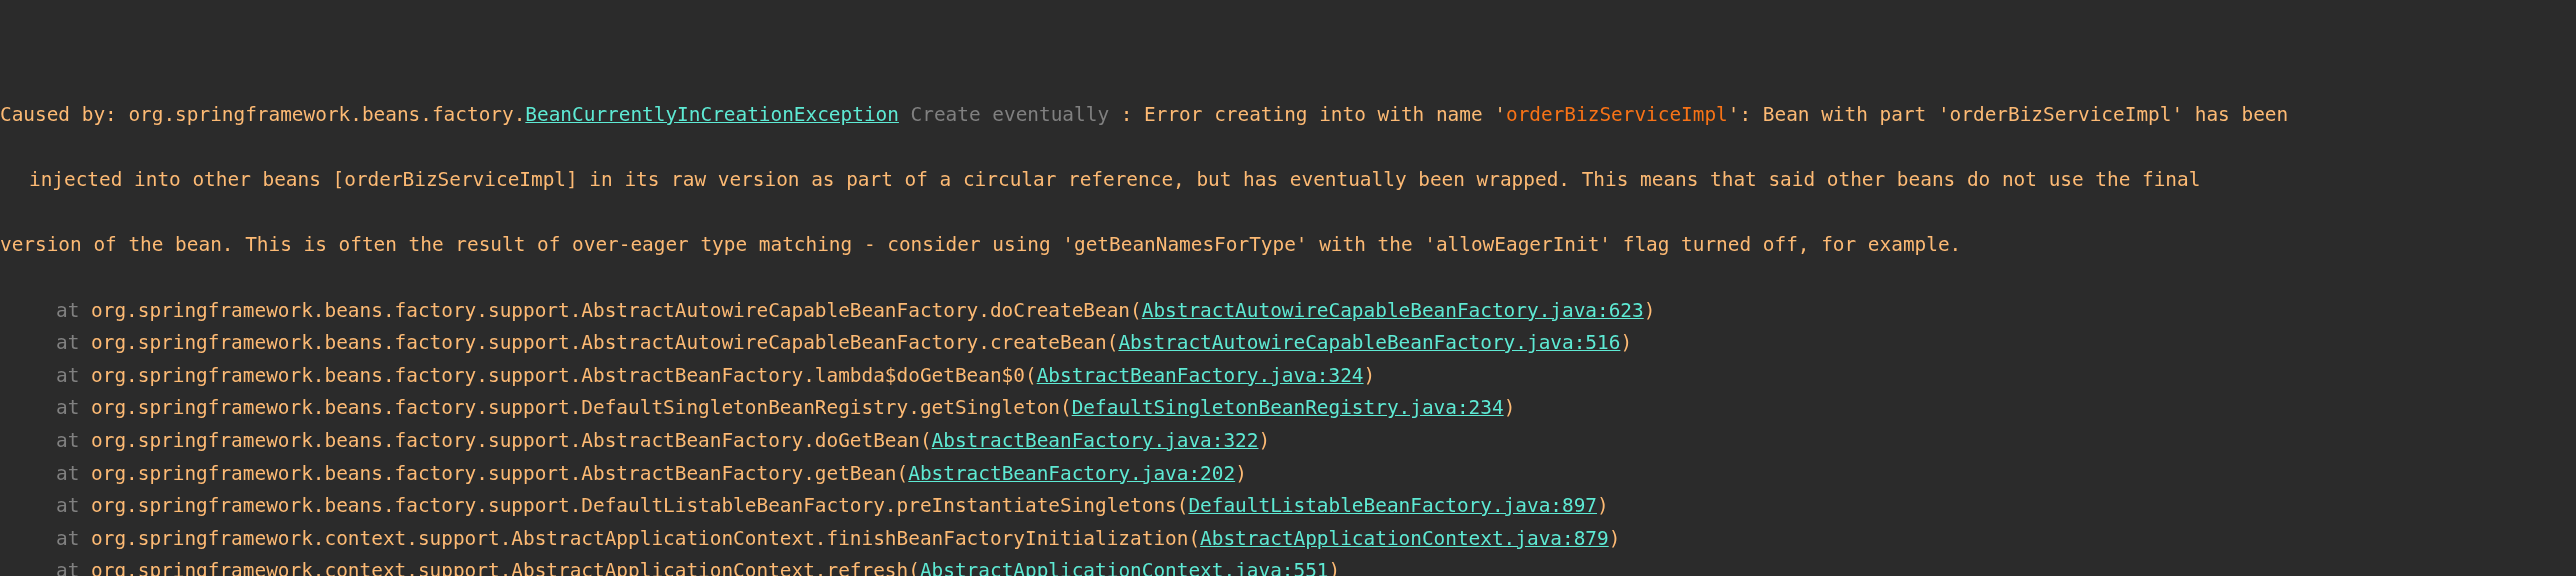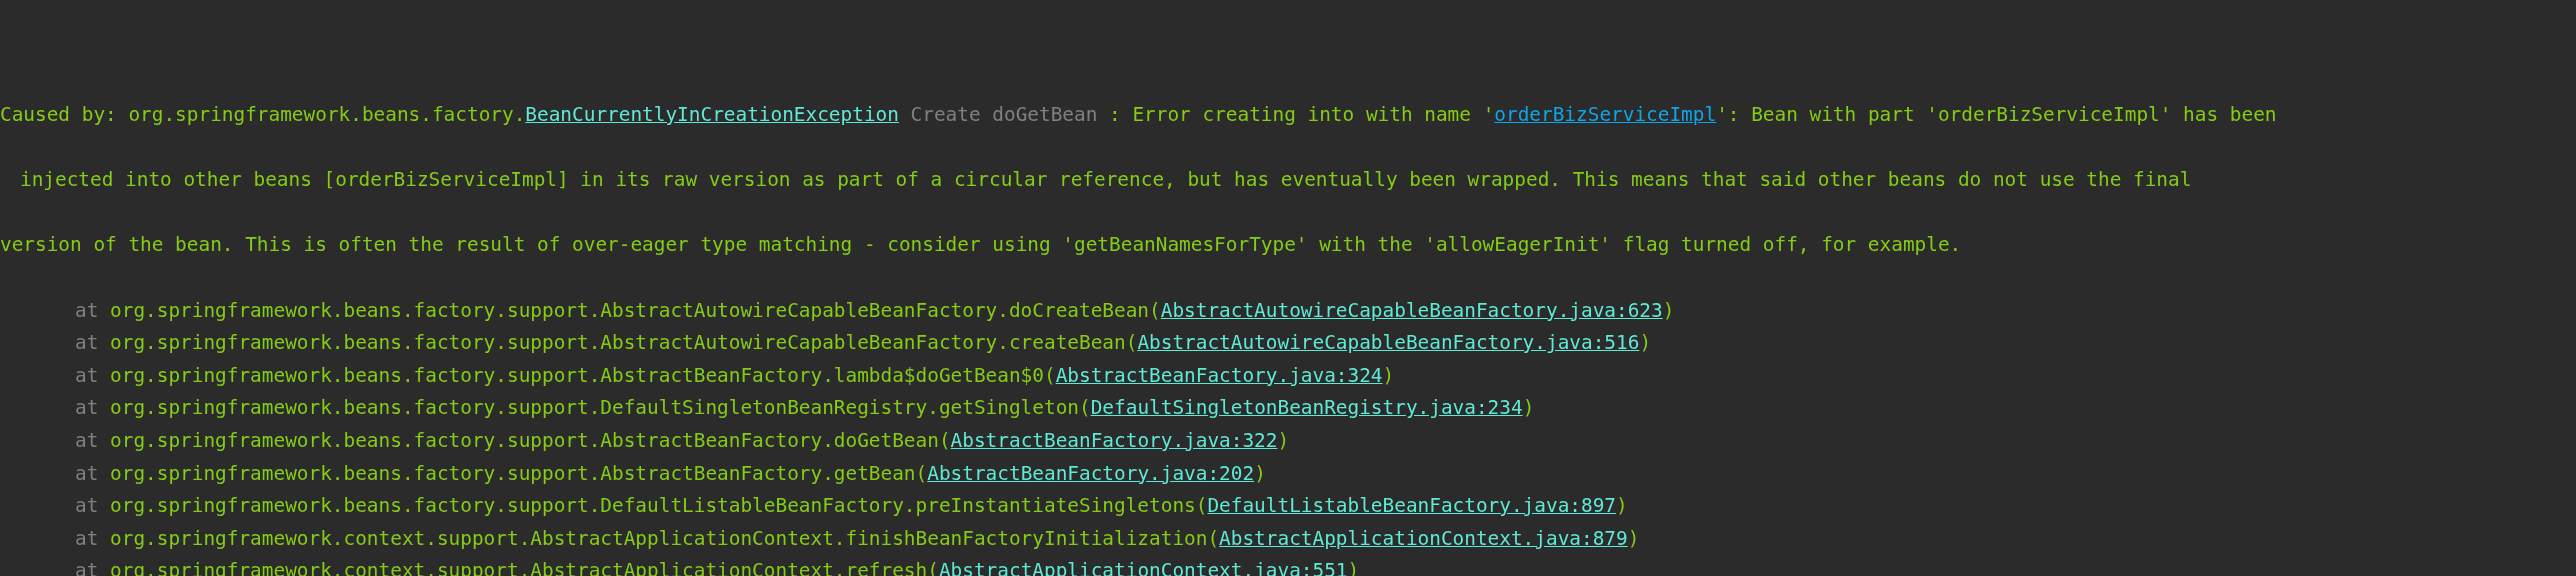--- a/index.html
+++ b/index.html
@@ -6,31 +6,31 @@
   body {
     background: #2b2b2b;
     font-family: "Menlo", "Consolas", "DejaVu Sans Mono", monospace;
     font-size: 19.4px;
     line-height: 1.68;
     white-space: pre;
     padding: 1.2px 0 2.4px 0;
     overflow-x: auto;
     color: #bbbbbb;
   }
-  .err   { color: #84cc16; }          
+  .err   { color: #fdba74; }          
   .muted { color: #808080; }          
   .link  { color: #5eead4; text-decoration: underline; } 
-  .blink { color: #0ea5e9; text-decoration: underline; } 
+  .blink { color: #f97316; } 
   .row   { padding-left: 0; }
-  .indent1 { padding-left: 20px; }
-  .indent2 { padding-left: 75px; }
+  .indent1 { padding-left: 29px; }
+  .indent2 { padding-left: 56px; }
 </style>
 </head>
 <body>
 
 
-<div class="row"><span class="err">Caused by: org.springframework.beans.factory.</span><span class="link">BeanCurrentlyInCreationException</span><span class="muted"> Create doGetBean </span><span class="err">: Error creating into with name '</span><span class="blink">orderBizServiceImpl</span><span class="err">': Bean with part 'orderBizServiceImpl' has been</span></div>
+<div class="row"><span class="err">Caused by: org.springframework.beans.factory.</span><span class="link">BeanCurrentlyInCreationException</span><span class="muted"> Create eventually </span><span class="err">: Error creating into with name '</span><span class="blink">orderBizServiceImpl</span><span class="err">': Bean with part 'orderBizServiceImpl' has been</span></div>
 <div class="row indent1"><span class="err">injected into other beans [orderBizServiceImpl] in its raw version as part of a circular reference, but has eventually been wrapped. This means that said other beans do not use the final</span></div>
 <div class="row"><span class="err">version of the bean. This is often the result of over-eager type matching - consider using 'getBeanNamesForType' with the 'allowEagerInit' flag turned off, for example.</span></div>
 <div id="stack"><div class="row indent2"><span class="muted">at </span><span class="err">org.springframework.beans.factory.support.AbstractAutowireCapableBeanFactory.doCreateBean</span><span class="err">(</span><span class="link">AbstractAutowireCapableBeanFactory.java:623</span><span class="err">)</span></div><div class="row indent2"><span class="muted">at </span><span class="err">org.springframework.beans.factory.support.AbstractAutowireCapableBeanFactory.createBean</span><span class="err">(</span><span class="link">AbstractAutowireCapableBeanFactory.java:516</span><span class="err">)</span></div><div class="row indent2"><span class="muted">at </span><span class="err">org.springframework.beans.factory.support.AbstractBeanFactory.lambda$doGetBean$0</span><span class="err">(</span><span class="link">AbstractBeanFactory.java:324</span><span class="err">)</span></div><div class="row indent2"><span class="muted">at </span><span class="err">org.springframework.beans.factory.support.DefaultSingletonBeanRegistry.getSingleton</span><span class="err">(</span><span class="link">DefaultSingletonBeanRegistry.java:234</span><span class="err">)</span></div><div class="row indent2"><span class="muted">at </span><span class="err">org.springframework.beans.factory.support.AbstractBeanFactory.doGetBean</span><span class="err">(</span><span class="link">AbstractBeanFactory.java:322</span><span class="err">)</span></div><div class="row indent2"><span class="muted">at </span><span class="err">org.springframework.beans.factory.support.AbstractBeanFactory.getBean</span><span class="err">(</span><span class="link">AbstractBeanFactory.java:202</span><span class="err">)</span></div><div class="row indent2"><span class="muted">at </span><span class="err">org.springframework.beans.factory.support.DefaultListableBeanFactory.preInstantiateSingletons</span><span class="err">(</span><span class="link">DefaultListableBeanFactory.java:897</span><span class="err">)</span></div><div class="row indent2"><span class="muted">at </span><span class="err">org.springframework.context.support.AbstractApplicationContext.finishBeanFactoryInitialization</span><span class="err">(</span><span class="link">AbstractApplicationContext.java:879</span><span class="err">)</span></div><div class="row indent2"><span class="muted">at </span><span class="err">org.springframework.context.support.AbstractApplicationContext.refresh</span><span class="err">(</span><span class="link">AbstractApplicationContext.java:551</span><span class="err">)</span></div></div>
 
 
 
 
 </body></html>

